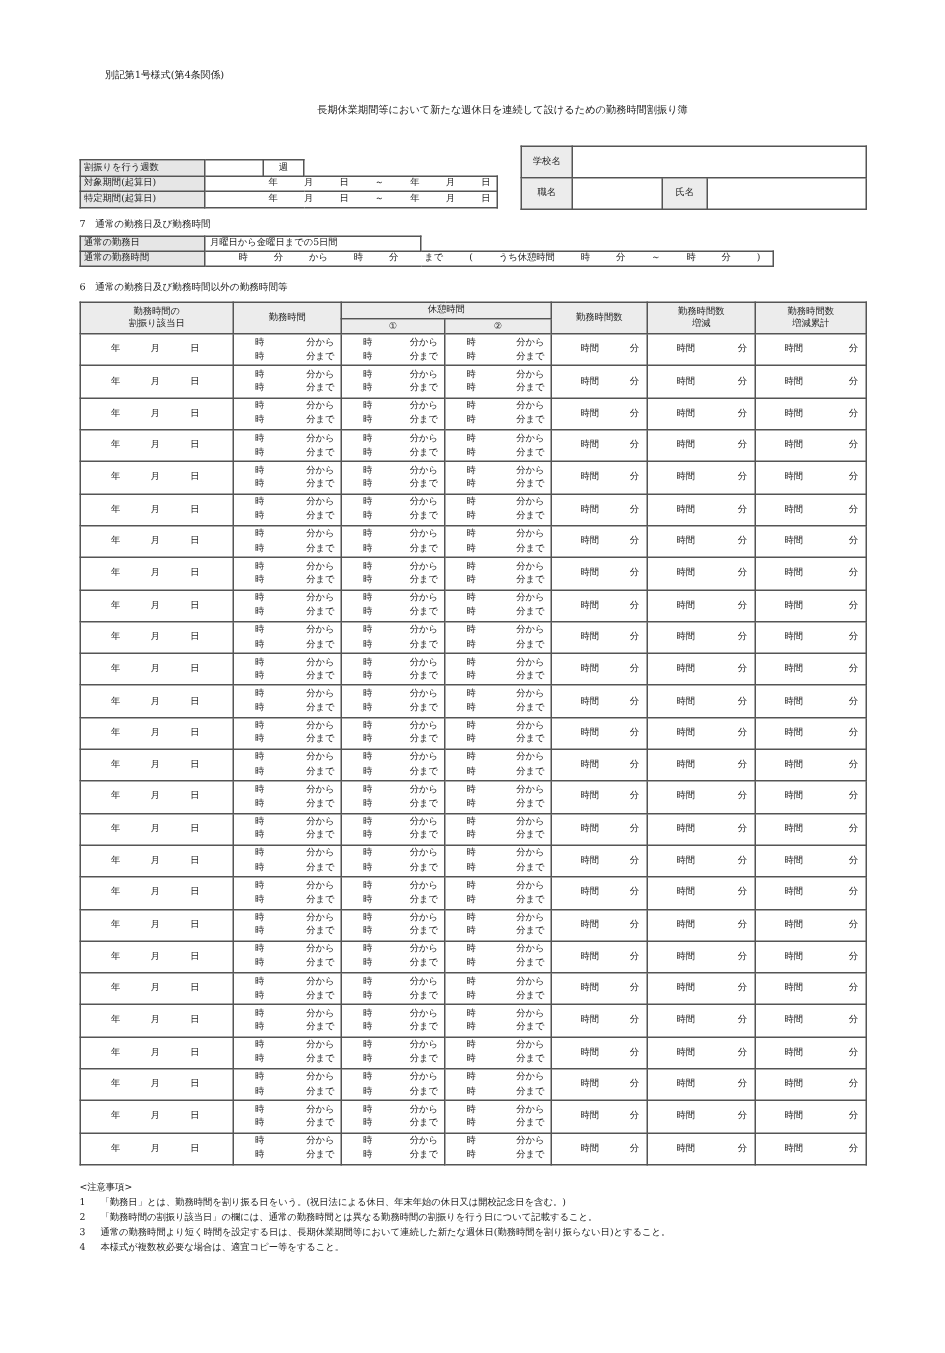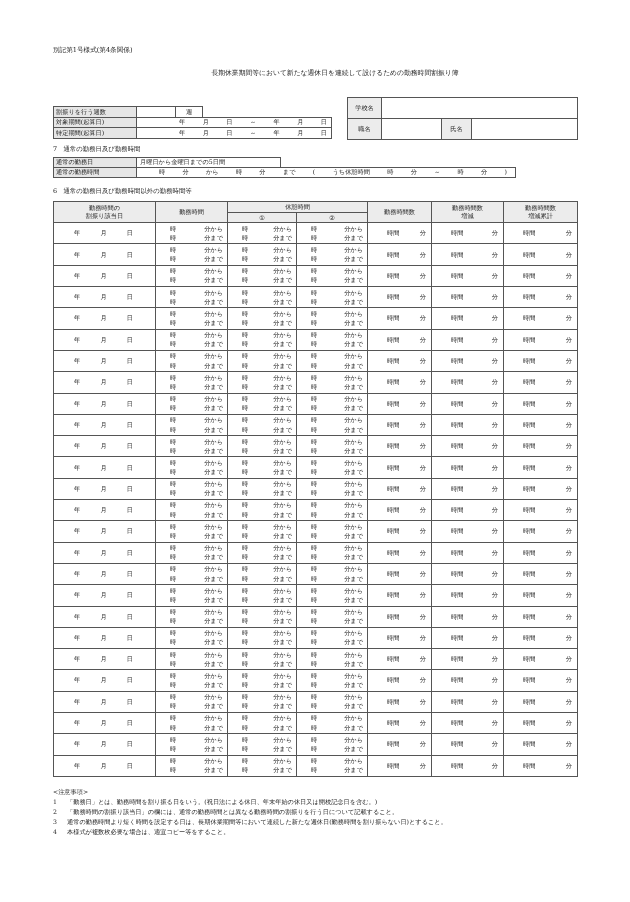--- a/index.html
+++ b/index.html
@@ -1,19 +1,19 @@
 <!DOCTYPE html>
 <html><head>
 <meta charset="utf-8">
 <style>
   html,body{margin:0;padding:0;background:#ffffff;}
   body{width:630px;height:902px;position:relative;overflow:hidden;
        font-family:"DejaVu Serif","Liberation Serif",serif;color:#222;}
   .abs{position:absolute;}
-  .form-no{left:53px;top:46px;font-size:6.6px;}
+  .form-no{left:70px;top:46px;font-size:6.6px;}
   .doc-title{left:0;width:630px;top:68px;text-align:center;font-size:6.8px;padding-left:40px;box-sizing:border-box;}
   table{border-collapse:collapse;table-layout:fixed;}
   td{border:1px solid #555;padding:0;font-size:6.2px;line-height:1;white-space:nowrap;overflow:hidden;}
   .lbl{background:#e6e6e6;padding-left:2px;}
   .hd{background:#ececec;text-align:center;}
   
   #tbl-info{left:53px;top:106px;}
   #tbl-info td{height:9.5px;}
   #tbl-school{left:347px;top:97px;}
   #tbl-school td{height:20px;}

